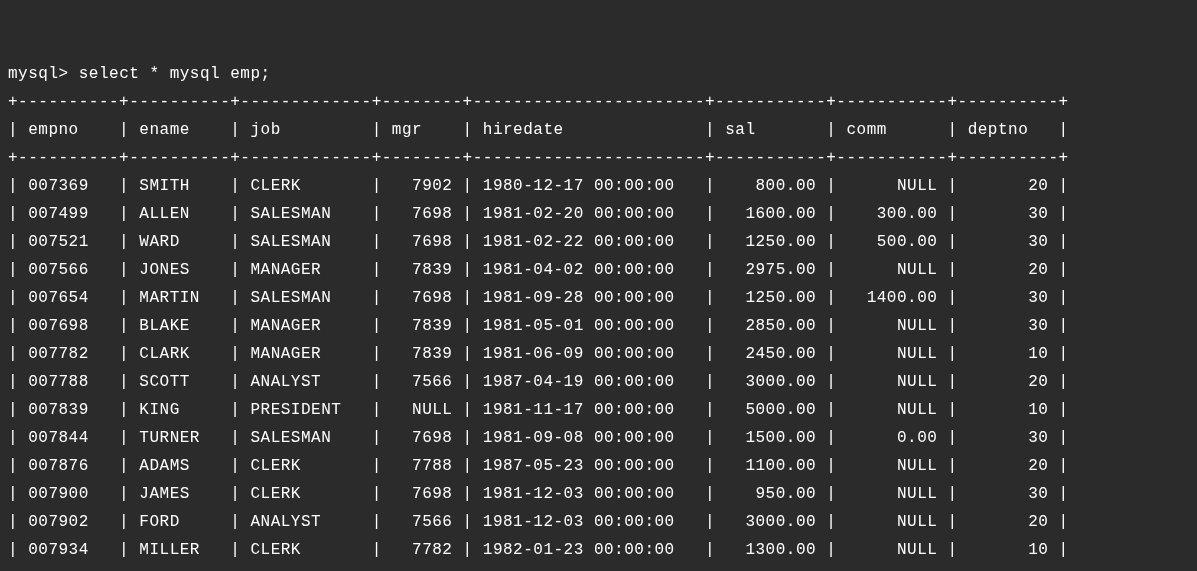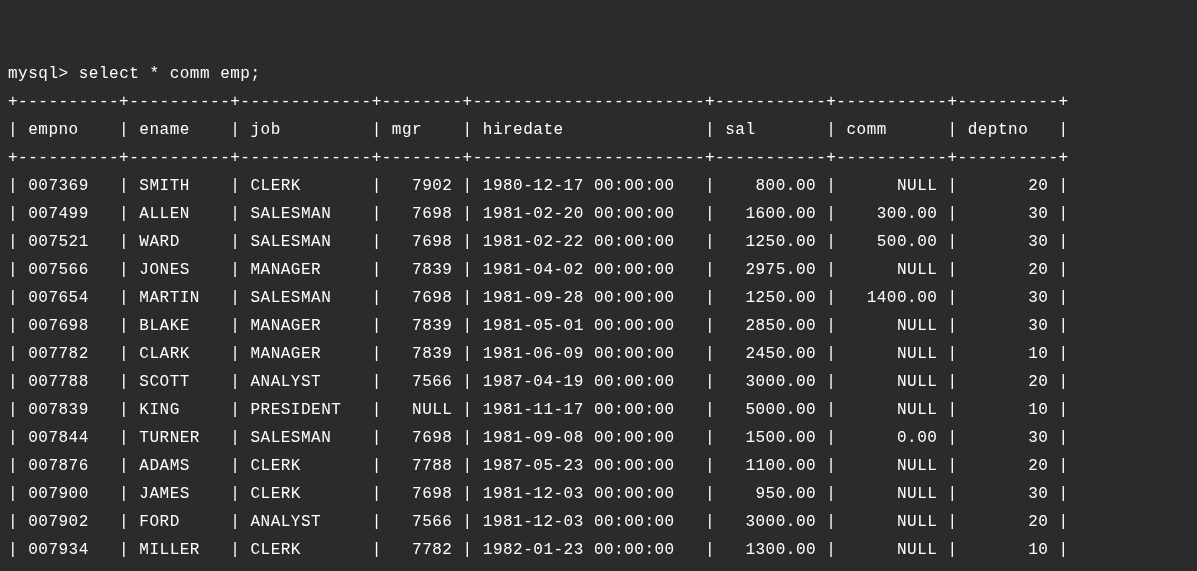--- a/index.html
+++ b/index.html
@@ -10,21 +10,21 @@
       line-height: 1.75;
       padding: 4px 8px;
       margin: 0;
       white-space: pre;
       letter-spacing: 0.5px;
     }
   </style>
 </head>
 <body>
 
-<span>mysql&gt; </span><span>select * comm emp;</span>
+<span>mysql&gt; </span><span>select * mysql emp;</span>
 <span id="table-output">+----------+----------+-------------+--------+-----------------------+-----------+-----------+----------+
 | empno    | ename    | job         | mgr    | hiredate              | sal       | comm      | deptno   |
 +----------+----------+-------------+--------+-----------------------+-----------+-----------+----------+
 | 007369   | SMITH    | CLERK       |   7902 | 1980-12-17 00:00:00   |    800.00 |      NULL |       20 |
 | 007499   | ALLEN    | SALESMAN    |   7698 | 1981-02-20 00:00:00   |   1600.00 |    300.00 |       30 |
 | 007521   | WARD     | SALESMAN    |   7698 | 1981-02-22 00:00:00   |   1250.00 |    500.00 |       30 |
 | 007566   | JONES    | MANAGER     |   7839 | 1981-04-02 00:00:00   |   2975.00 |      NULL |       20 |
 | 007654   | MARTIN   | SALESMAN    |   7698 | 1981-09-28 00:00:00   |   1250.00 |   1400.00 |       30 |
 | 007698   | BLAKE    | MANAGER     |   7839 | 1981-05-01 00:00:00   |   2850.00 |      NULL |       30 |
 | 007782   | CLARK    | MANAGER     |   7839 | 1981-06-09 00:00:00   |   2450.00 |      NULL |       10 |

